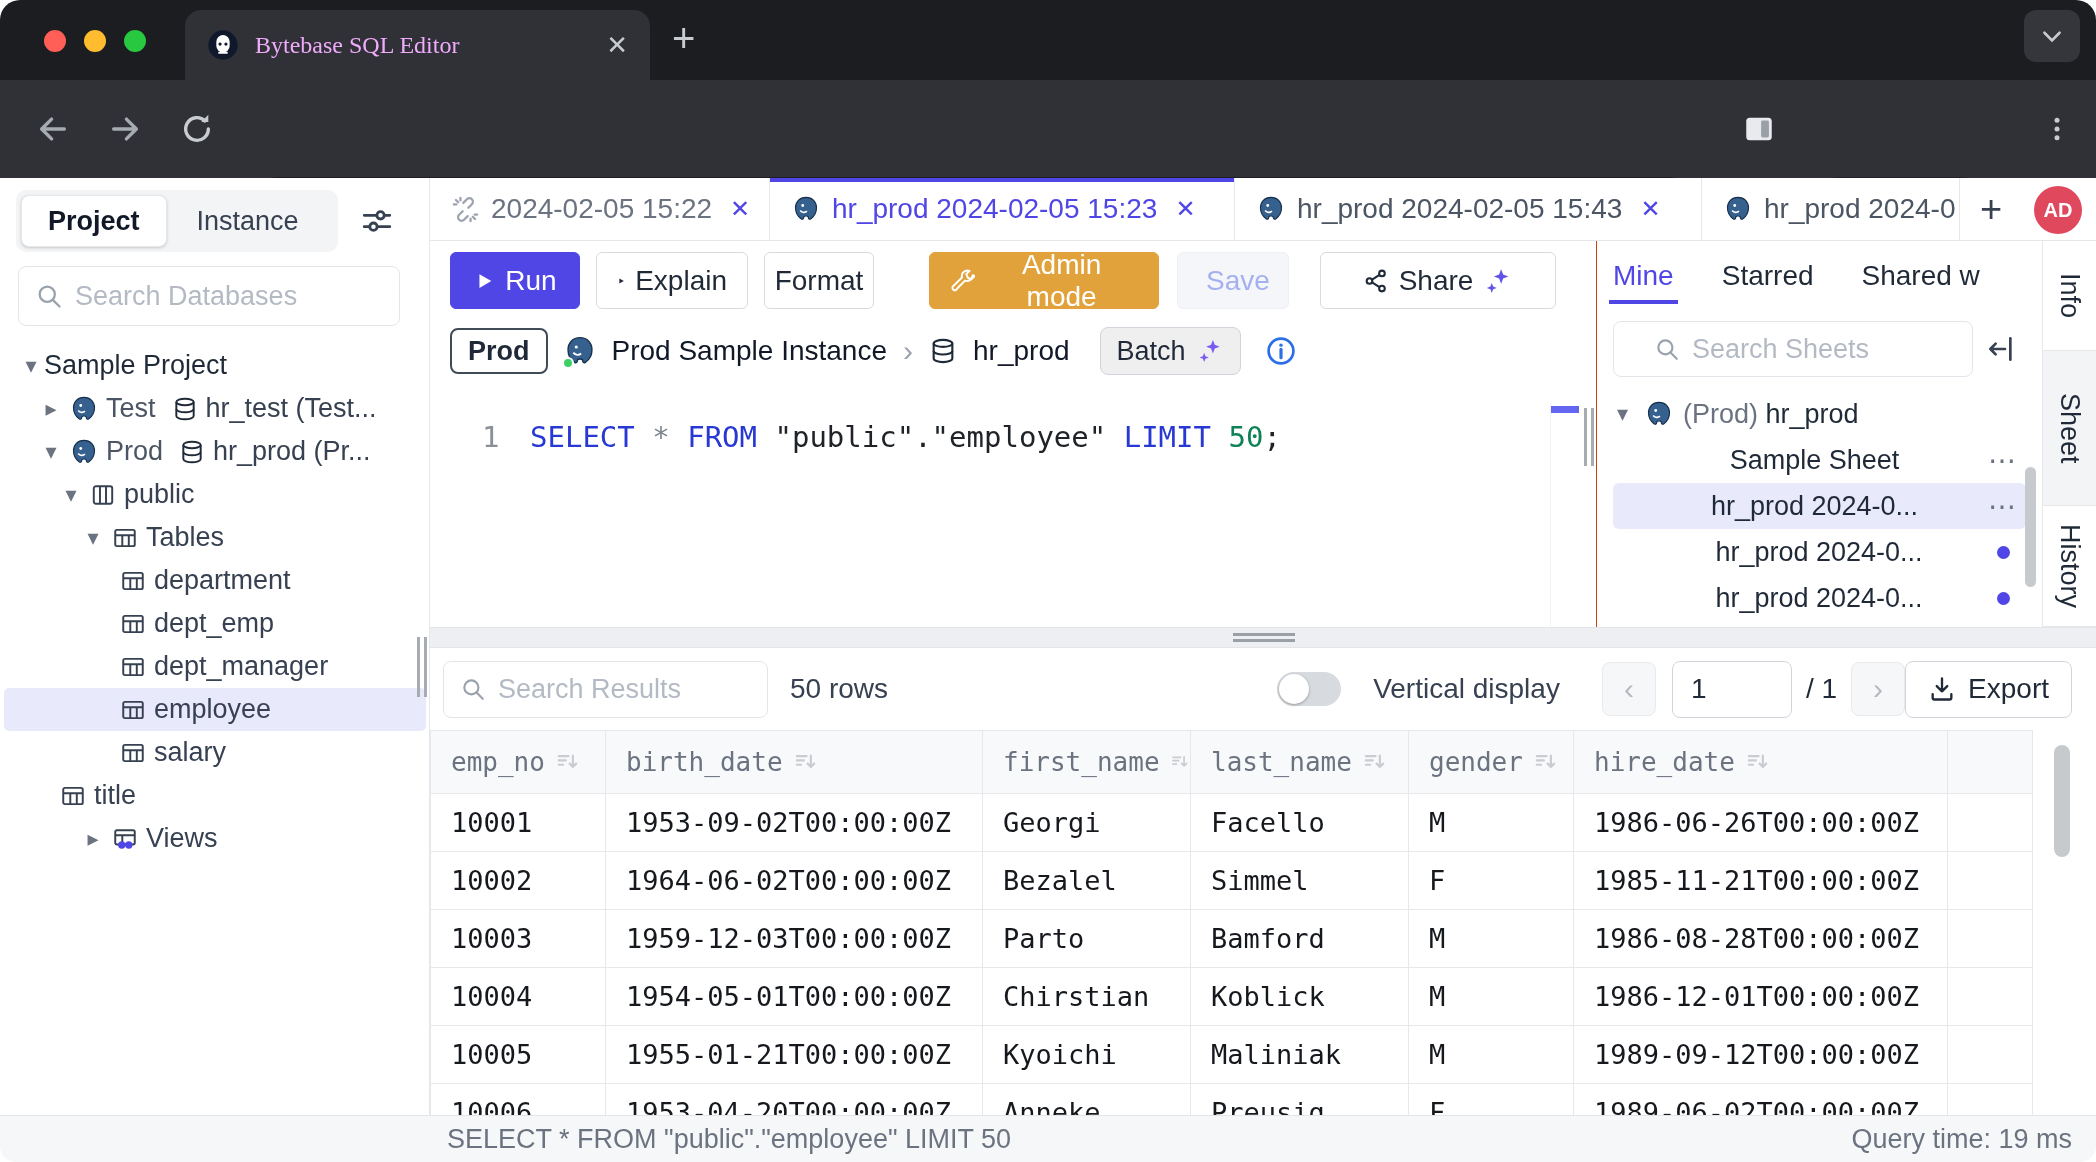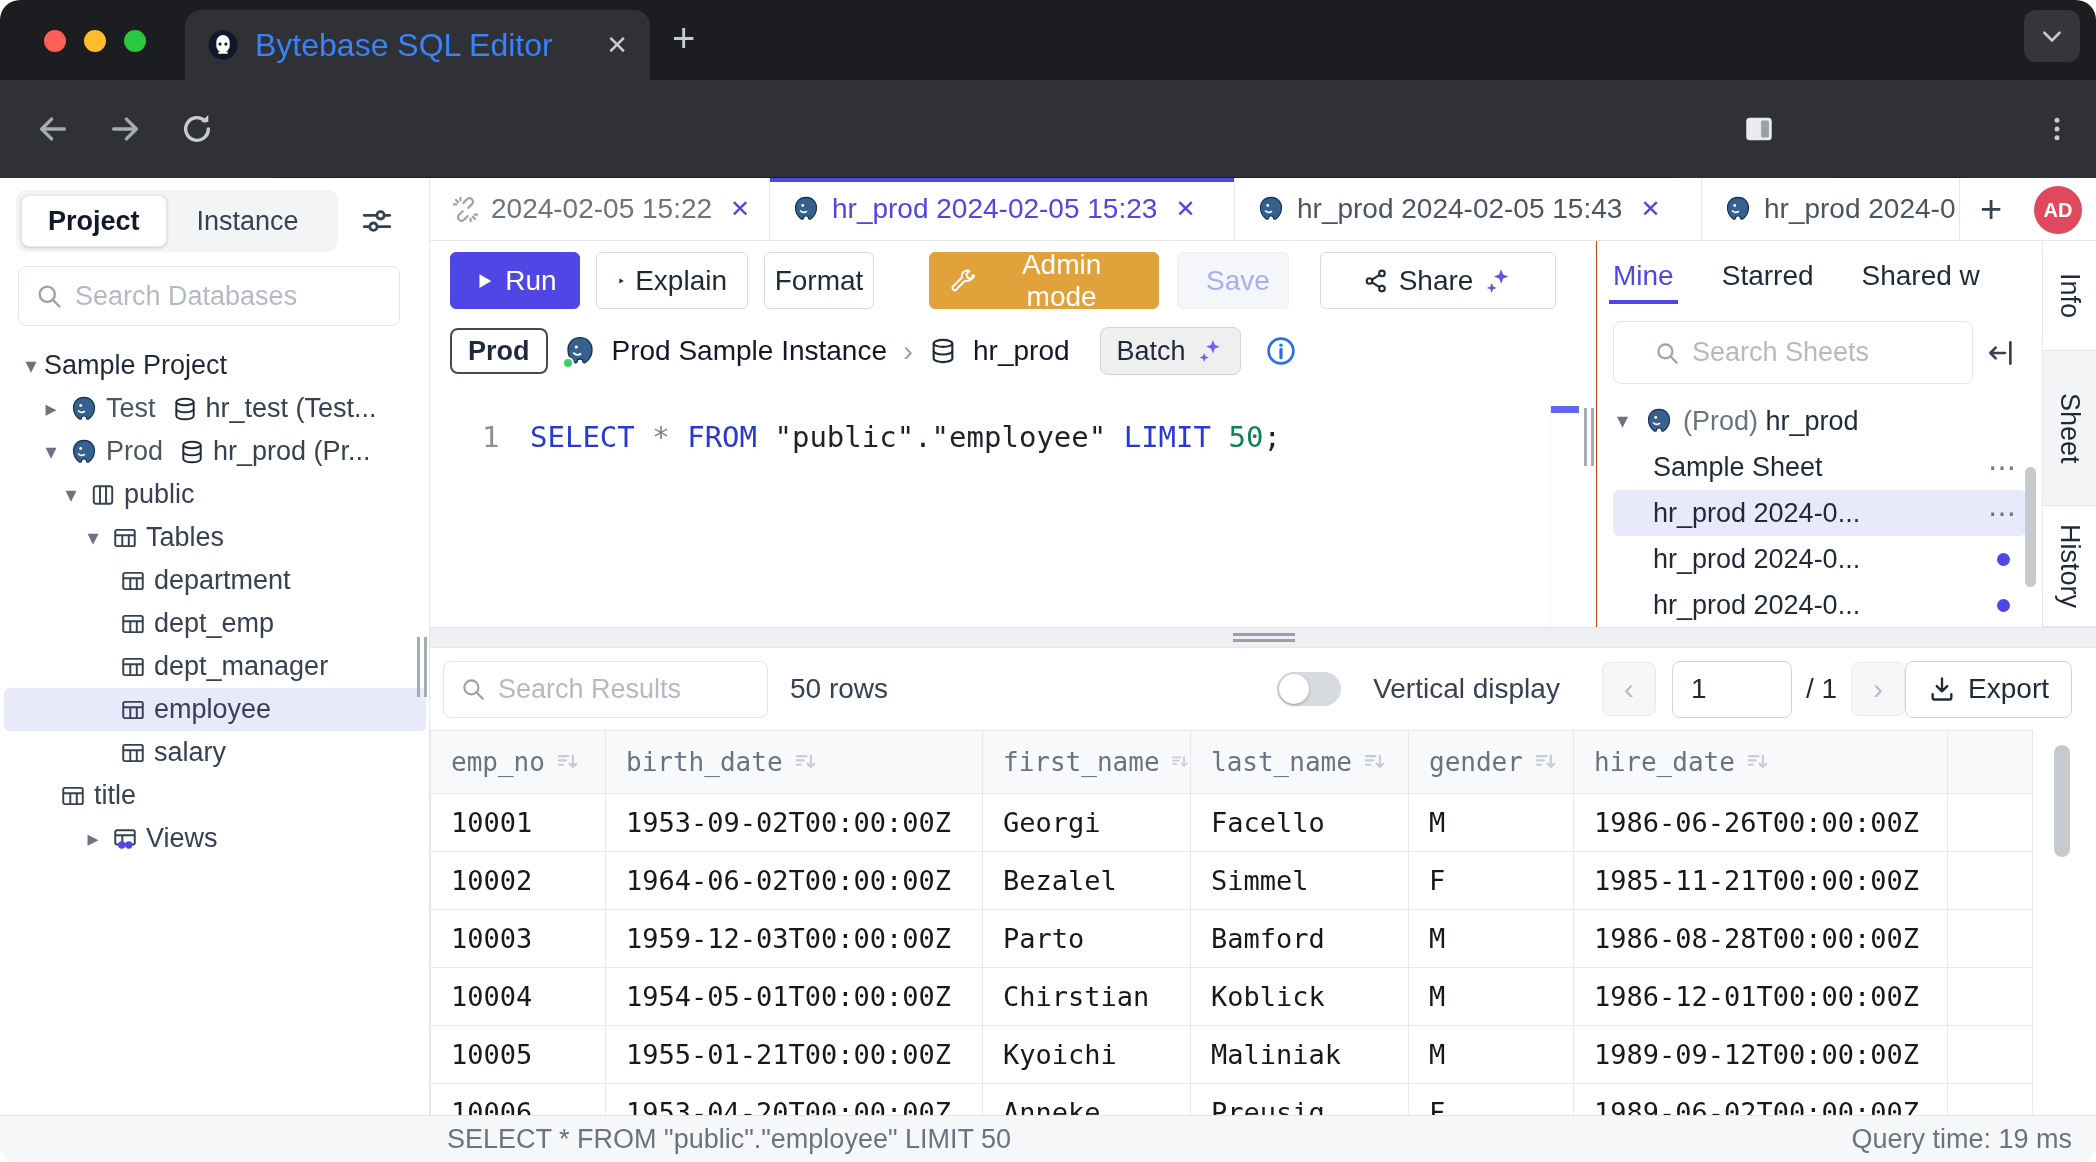--- a/index.html
+++ b/index.html
@@ -8,21 +8,21 @@
   .win { position:relative; width:2096px; height:1162px; overflow:hidden;
          border-radius:20px 20px 16px 16px; background:#fff; }
 
   
   .chrome-tabs { position:absolute; left:0; top:0; width:2096px; height:80px; background:#1c1d20; }
   .lights { position:absolute; left:44px; top:30px; display:flex; gap:18px; }
   .light { width:22px; height:22px; border-radius:50%; }
   .light.r { background:#ff5f57; } .light.y { background:#febc2e; } .light.g { background:#28c840; }
   .btab { position:absolute; left:185px; top:10px; width:465px; height:70px; background:#2f3136;
           border-radius:16px 16px 0 0; display:flex; align-items:center; padding:0 22px; gap:16px; }
-  .btab-title { color:#3b82f6; font-size:32px; flex:1; white-space:nowrap; overflow:hidden; }
+  .btab-title { color:#f0abfc; font-size:24px; flex:1; white-space:nowrap; overflow:hidden;font-family:Liberation Serif, serif; }
   .gl-close { color:#c7cacf; font-size:26px; cursor:default; }
   .chrome-plus { position:absolute; left:672px; top:18px; color:#c7cacf; font-size:40px; font-weight:300; line-height:40px; }
   .chrome-caret { position:absolute; right:16px; top:10px; width:56px; height:52px; background:#35363b; border-radius:12px;
                   display:flex; align-items:center; justify-content:center; }
   .chrome-toolbar { position:absolute; left:0; top:80px; width:2096px; height:98px; background:#2f3136;
                     display:flex; align-items:center; }
   .nav-ic { width:34px; height:34px; }
   .urlbar { position:absolute; left:248px; top:97px; width:1452px; height:63px; border-radius:32px; background:#1d1e22;
             display:flex; align-items:center; padding:0 24px; gap:16px; }
   .url-text { color:#e6e8eb; font-size:29px; flex:1; white-space:nowrap; overflow:hidden; }
@@ -102,25 +102,25 @@
                border-left:3px solid #a7acb3; border-right:3px solid #a7acb3; }
 
   
   .sheetpanel { width:446px; border-left:1px solid #c2410c; position:relative; padding:6px 16px 0 16px; overflow:hidden; }
   .sp-tabs { height:58px; display:flex; align-items:center; gap:48px; }
   .sp-tab { font-size:28px; color:#1f2937; position:relative; white-space:nowrap; }
   .sp-tab.active { color:#4f46e5; font-weight:500; }
   .sp-tab.active::after { content:""; position:absolute; left:-4px; right:-4px; bottom:-12px; height:4px; background:#4f46e5; }
   .sp-tab.clip { max-width:128px; overflow:hidden; }
   .sp-search-row { margin-top:16px; display:flex; align-items:center; gap:12px; }
-  .sp-search { width:360px; height:63px;padding-left:40px; }
+  .sp-search { width:360px; height:56px;padding-left:40px; }
   .sheet-rows { margin-top:14px; }
   .srow { height:46px; display:flex; align-items:center; font-size:27px; color:#1f2937; padding:0 8px 0 4px; position:relative; }
   .srow .caret { color:#6b7280; font-size:22px; width:28px; flex:none; }
-  .srow .lbl { white-space:nowrap; overflow:hidden; flex:1; }
+  .srow .lbl { white-space:nowrap; overflow:hidden; flex:1;text-align:center; }
   .srow.item { padding-left:40px; }
   .srow.selected { background:#e9e9fc; border-radius:6px; }
   .kebab { color:#6b7280; font-size:28px; letter-spacing:2px; margin-left:12px; flex:none; }
   .bluedot { width:13px; height:13px; border-radius:50%; background:#4f46e5; margin-left:12px; margin-right:8px; flex:none; }
   .muted { color:#6b7280; }
   .sp-scroll { position:absolute; right:6px; top:226px; width:11px; height:120px; border-radius:6px; background:#c6c9ce; }
 
   
   .sidestrip { width:54px; border-left:1px solid #e5e7eb; display:flex; flex-direction:column; }
   .vtab { writing-mode:vertical-rl; text-orientation:mixed; display:flex; align-items:center; justify-content:center;

